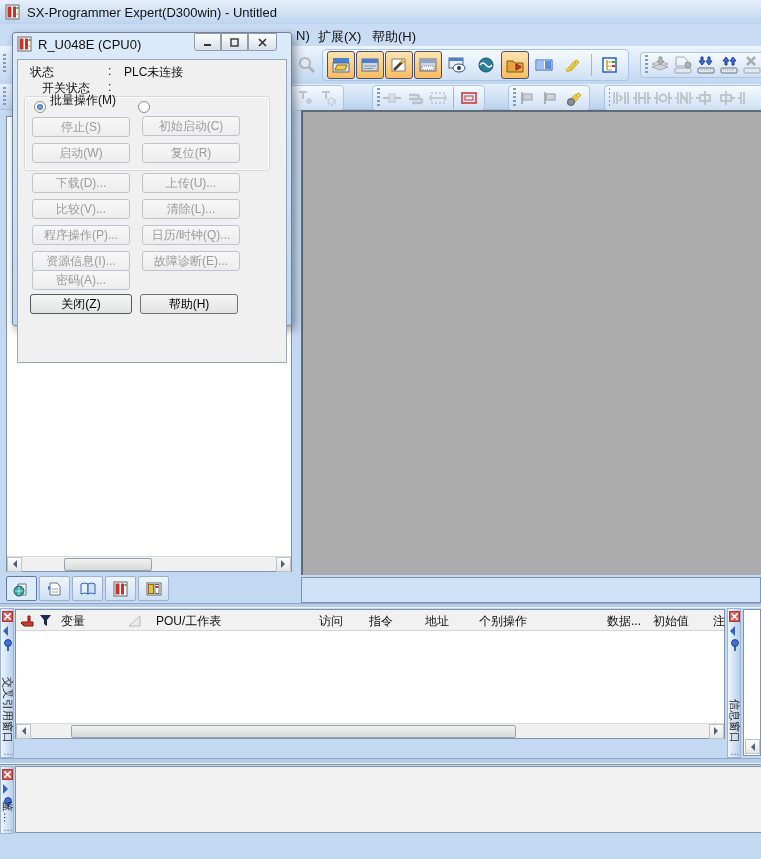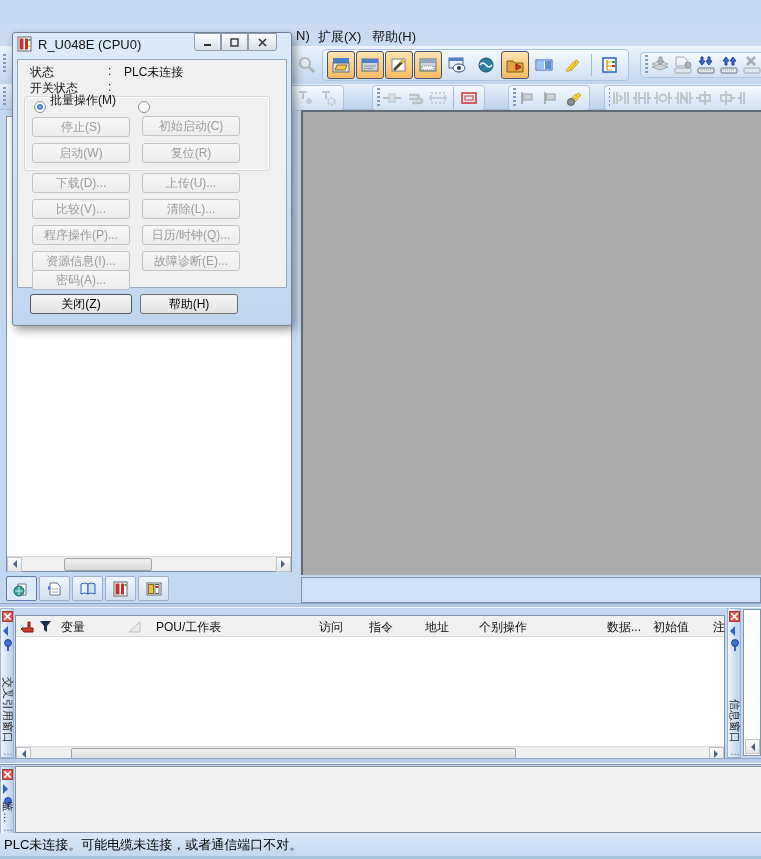--- a/index.html
+++ b/index.html
@@ -72,37 +72,47 @@
 
   
   .dialog{left:12px;top:32px;width:280px;height:294px;background:linear-gradient(#dcebfb,#bed6f0);
           border:1px solid #71819a;border-radius:3px;box-shadow:3px 4px 10px rgba(0,0,0,.4)}
   .dtitle{position:absolute;left:4px;top:3px;display:flex;align-items:center;gap:5px;font-size:13px;color:#111}
   .capbtns{position:absolute;right:14px;top:0;display:flex}
   .cap{width:27px;height:18px;background:linear-gradient(#fdfdfd,#d7dfe9);border:1px solid #8e9cad;
        display:flex;align-items:center;justify-content:center}
   .cap.first{border-radius:0 0 0 3px}
   .cap.last{border-radius:0 0 3px 0;width:29px}
-  .dclient{position:absolute;left:4px;top:26px;width:270px;height:229px;background:#f0f0f0;border:1px solid #98a7b8}
+  .dclient{position:absolute;left:4px;top:26px;width:270px;height:304px;background:#f0f0f0;border:1px solid #98a7b8}
   .dlabel{position:absolute;font-size:12px;color:#111;white-space:nowrap}
   .groupbox{position:absolute;left:6px;top:36px;width:246px;height:75px;border:1px solid #d9d9d9;border-radius:3px;
             box-shadow:0 0 0 1px #fdfdfd inset}
   .radio{position:absolute;width:12px;height:12px;border-radius:50%;background:#fff;border:1px solid #8a8a8a}
   .radio.on::after{content:"";position:absolute;left:2px;top:2px;width:6px;height:6px;border-radius:50%;
                    background:radial-gradient(#7ab2e8,#2d5fb3)}
   .dbtn{position:absolute;width:98px;height:20px;font-size:12px;display:flex;align-items:center;justify-content:center;
         border-radius:3px;white-space:nowrap}
   .dbtn.dis{color:#9b9b9b;border:1px solid #c0c4c8;background:linear-gradient(#f7f7f7,#ededed)}
   .dbtn.en{color:#000;border:1px solid #707070;background:linear-gradient(#f5f5f5,#e3e3e3)}
 </style>
 </head>
 <body>
 
 <div id="app">
 
+  <div class="abs titlebar">
+    <svg width="16" height="16">
+      <rect x="1" y="1" width="13" height="14" fill="#fff" stroke="#666"></rect>
+      <rect x="2.5" y="2.5" width="4" height="11" fill="#c8322e"></rect>
+      <rect x="8" y="2.5" width="3" height="11" fill="#c8322e"></rect>
+      <rect x="11.5" y="3" width="2" height="2" fill="#3da23d"></rect>
+      <rect x="11.5" y="9" width="2" height="2" fill="#e3c53a"></rect>
+    </svg>
+    <span class="ttl">SX-Programmer Expert(D300win) - Untitled</span>
+  </div>
 
   <div class="abs menubar">
     <span class="mi" style="left:292px">N)</span>
     <span class="mi" style="left:314px">扩展(X)</span>
     <span class="mi" style="left:368px">帮助(H)</span>
   </div>
 
   <div class="abs tbrow1">
     <div class="grip" style="position:absolute;left:3px;top:8px"></div>
 
@@ -407,21 +417,21 @@
       </div>
       <div class="coltri l"></div>
       <svg style="position:absolute;left:2px;top:30px" width="10" height="12">
         <circle cx="5" cy="4" r="3.4" fill="#3f6fd9" stroke="#1f3f99"></circle>
           <line x1="5" y1="7" x2="5" y2="12" stroke="#1f3f99" stroke-width="1.6"></line>
       </svg>
       <span class="vlabel" style="bottom:14px">交叉引用窗口</span>
       <span class="dots">…</span>
     </div>
 
-    <div class="pcontent" style="left:15px;top:7px;width:710px;height:147px">
+    <div class="pcontent" style="left:15px;top:1px;width:710px;height:130px">
       <div class="thead">
         <svg class="abs" style="left:4px;top:3px" width="15" height="15">
           <path d="M2 9 l6 0 0 -6 2 0 0 6 3 0 0 4 -9 0 -3 -3 z" fill="#d03a2a" stroke="#7a1a12"></path>
         </svg>
         <svg class="abs" style="left:23px;top:4px" width="13" height="13">
           <path d="M1 1 h11 l-4 5 v6 l-3 -2 v-4 z" fill="#1a2a4a"></path>
         </svg>
         <span class="th" style="left:45px">变量</span>
         <svg class="abs" style="left:112px;top:5px" width="13" height="12">
           <path d="M1 11 L12 11 12 1 z" fill="#ececec" stroke="#bcbcbc"></path>
@@ -480,23 +490,20 @@
       <svg style="position:absolute;left:2px;top:30px" width="10" height="12">
         <circle cx="5" cy="4" r="3.4" fill="#3f6fd9" stroke="#1f3f99"></circle>
           <line x1="5" y1="7" x2="5" y2="12" stroke="#1f3f99" stroke-width="1.6"></line>
       </svg>
       <span class="vlabel" style="bottom:10px">监…</span>
       <span class="dots">…</span>
     </div>
     <div class="pcontent" style="left:15px;top:1px;width:746px;height:67px;background:#f1f1f1;border-right:none"></div>
   </div>
 
-  <div class="abs statusbar">
-    <span>PLC未连接。可能电缆未连接，或者通信端口不对。</span>
-  </div>
 
   <div class="abs dialog">
     <div class="dtitle">
       <svg width="16" height="16">
         <rect x="1" y="1" width="13" height="14" fill="#fff" stroke="#666"></rect>
         <rect x="2.5" y="2.5" width="4" height="11" fill="#c8322e"></rect>
         <rect x="8" y="2.5" width="3" height="11" fill="#c8322e"></rect>
         <rect x="11.5" y="3" width="2" height="2" fill="#3da23d"></rect>
         <rect x="11.5" y="9" width="2" height="2" fill="#e3c53a"></rect>
       </svg>
@@ -517,21 +524,21 @@
         <svg width="9" height="9">
             <path d="M1 1 L8 8 M8 1 L1 8" stroke="#333" stroke-width="1.6"></path>
           </svg>
       </div>
     </div>
 
     <div class="dclient">
       <span class="dlabel" style="left:12px;top:4px">状态</span>
       <span class="dlabel" style="left:90px;top:4px">:</span>
       <span class="dlabel" style="left:106px;top:4px">PLC未连接</span>
-      <span class="dlabel" style="left:12px;top:20px">开关状态</span>
+      <span class="dlabel" style="left:24px;top:20px">开关状态</span>
       <span class="dlabel" style="left:90px;top:20px">:</span>
 
       <div class="groupbox"></div>
       <span class="radio on" style="left:16px;top:41px"></span>
       <span class="dlabel" style="left:32px;top:32px">批量操作(M)</span>
       <span class="radio" style="left:120px;top:41px"></span>
       <span class="dlabel" style="left:136px;top:56px">个别操作(K)</span>
 
       <div class="dbtn dis" style="left:14px;top:57px">停止(S)</div>
       <div class="dbtn dis" style="left:124px;top:56px">初始启动(C)</div>

